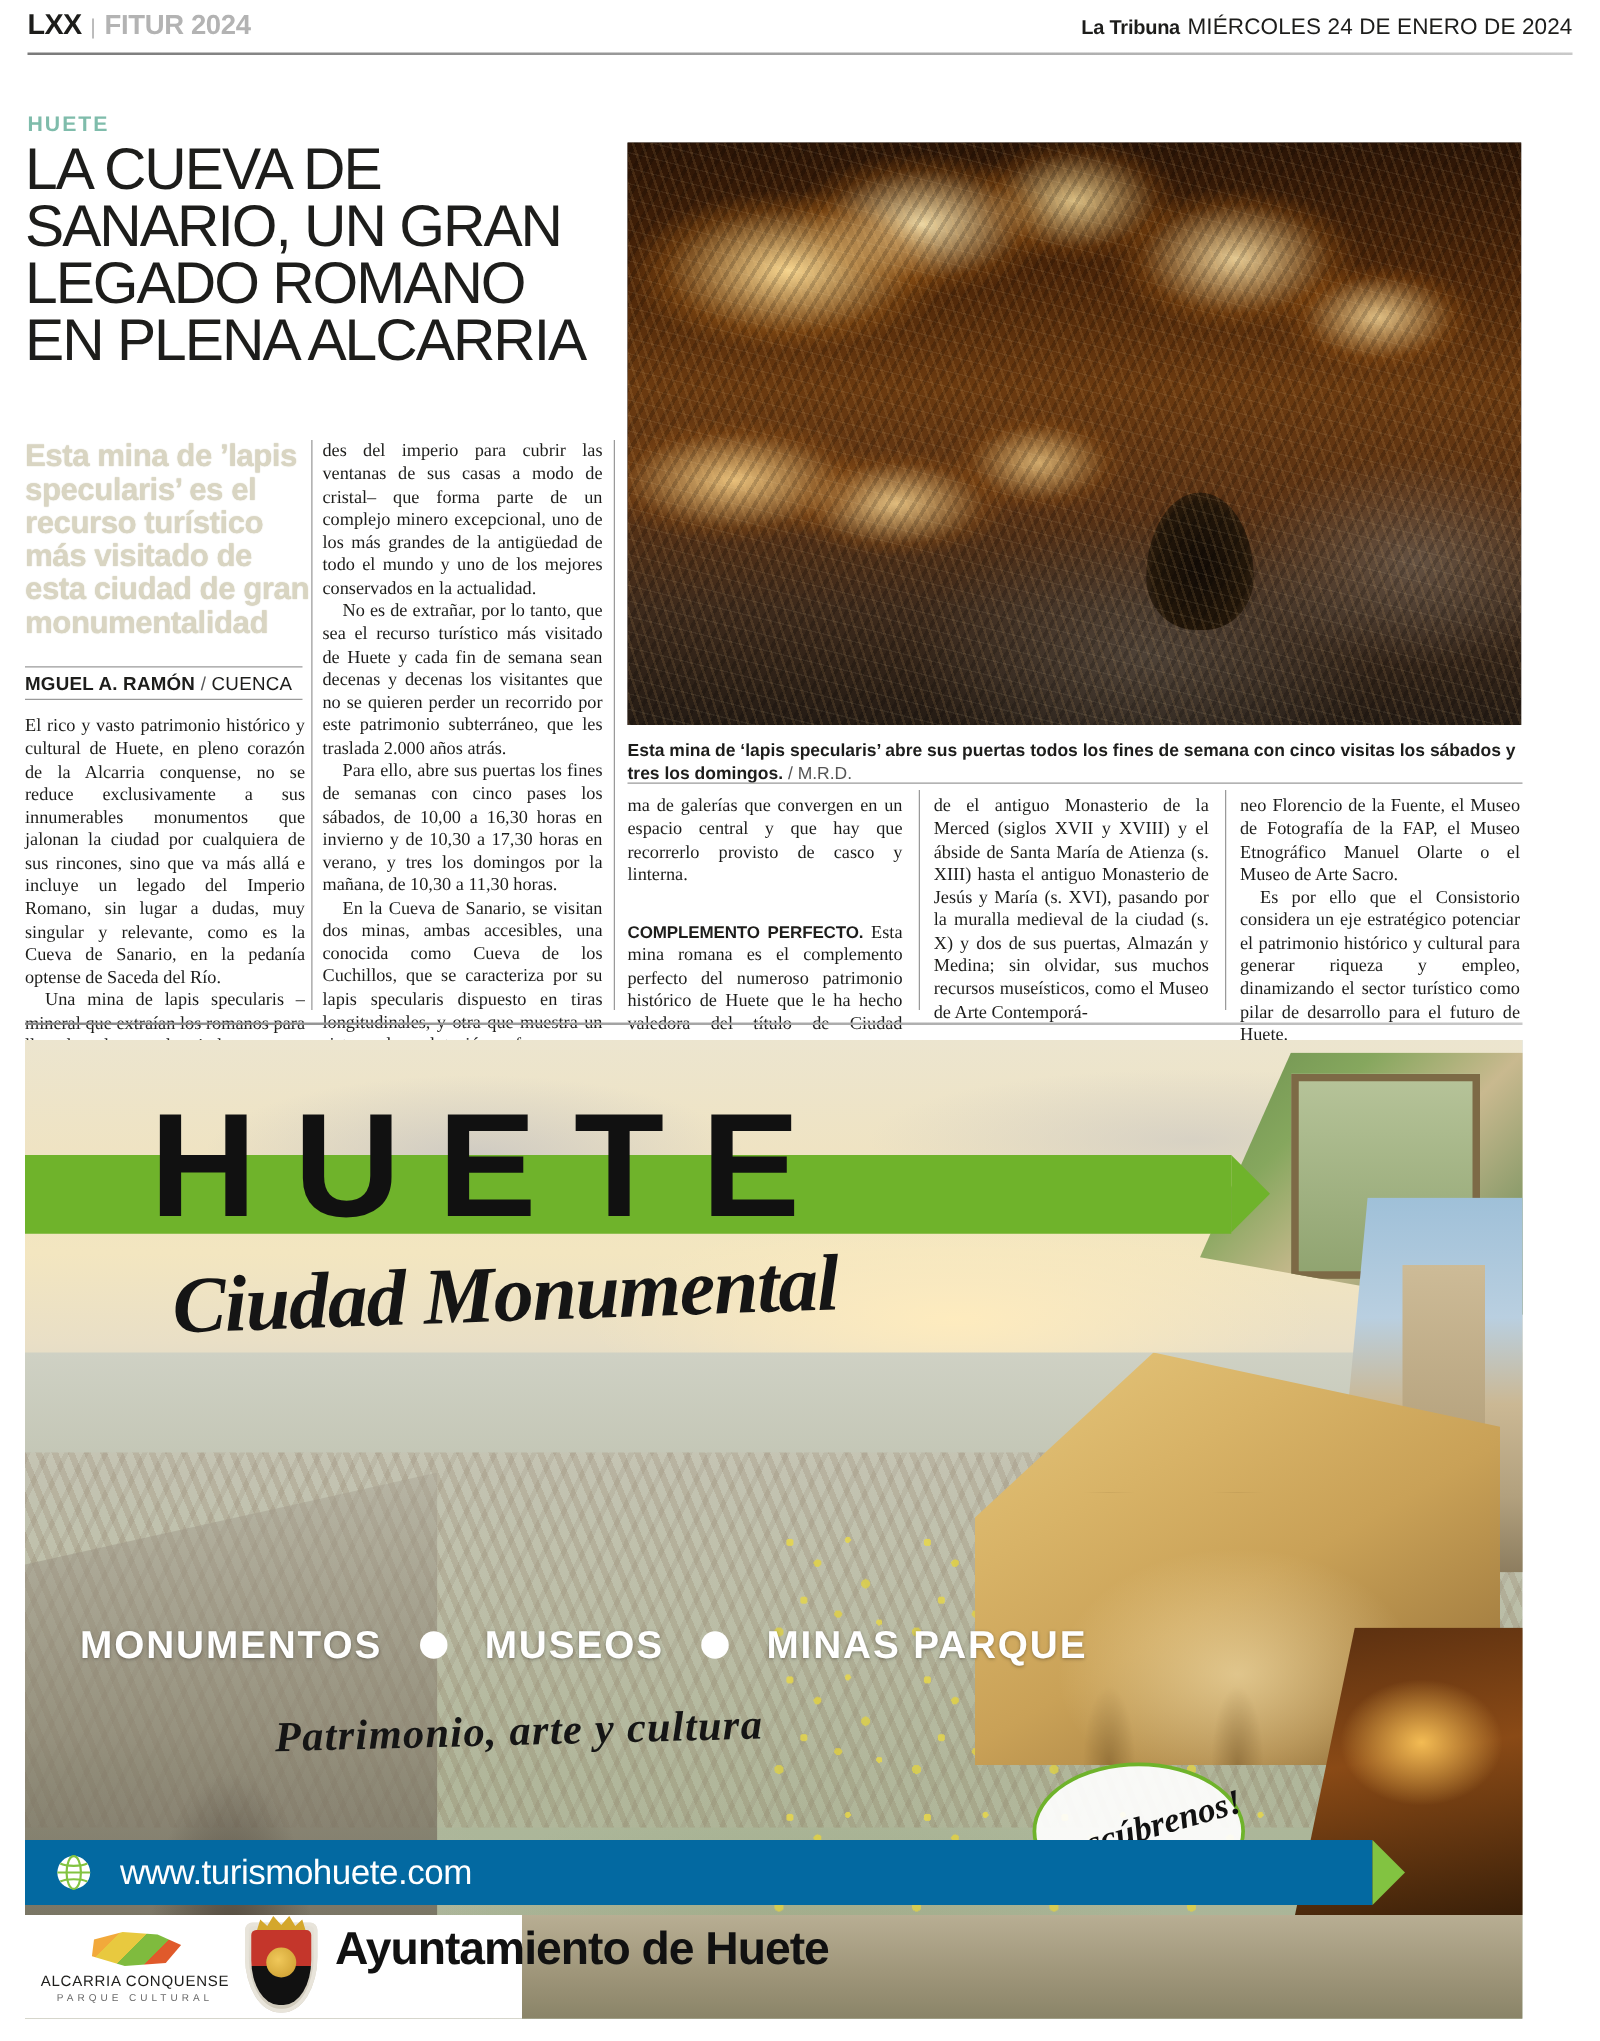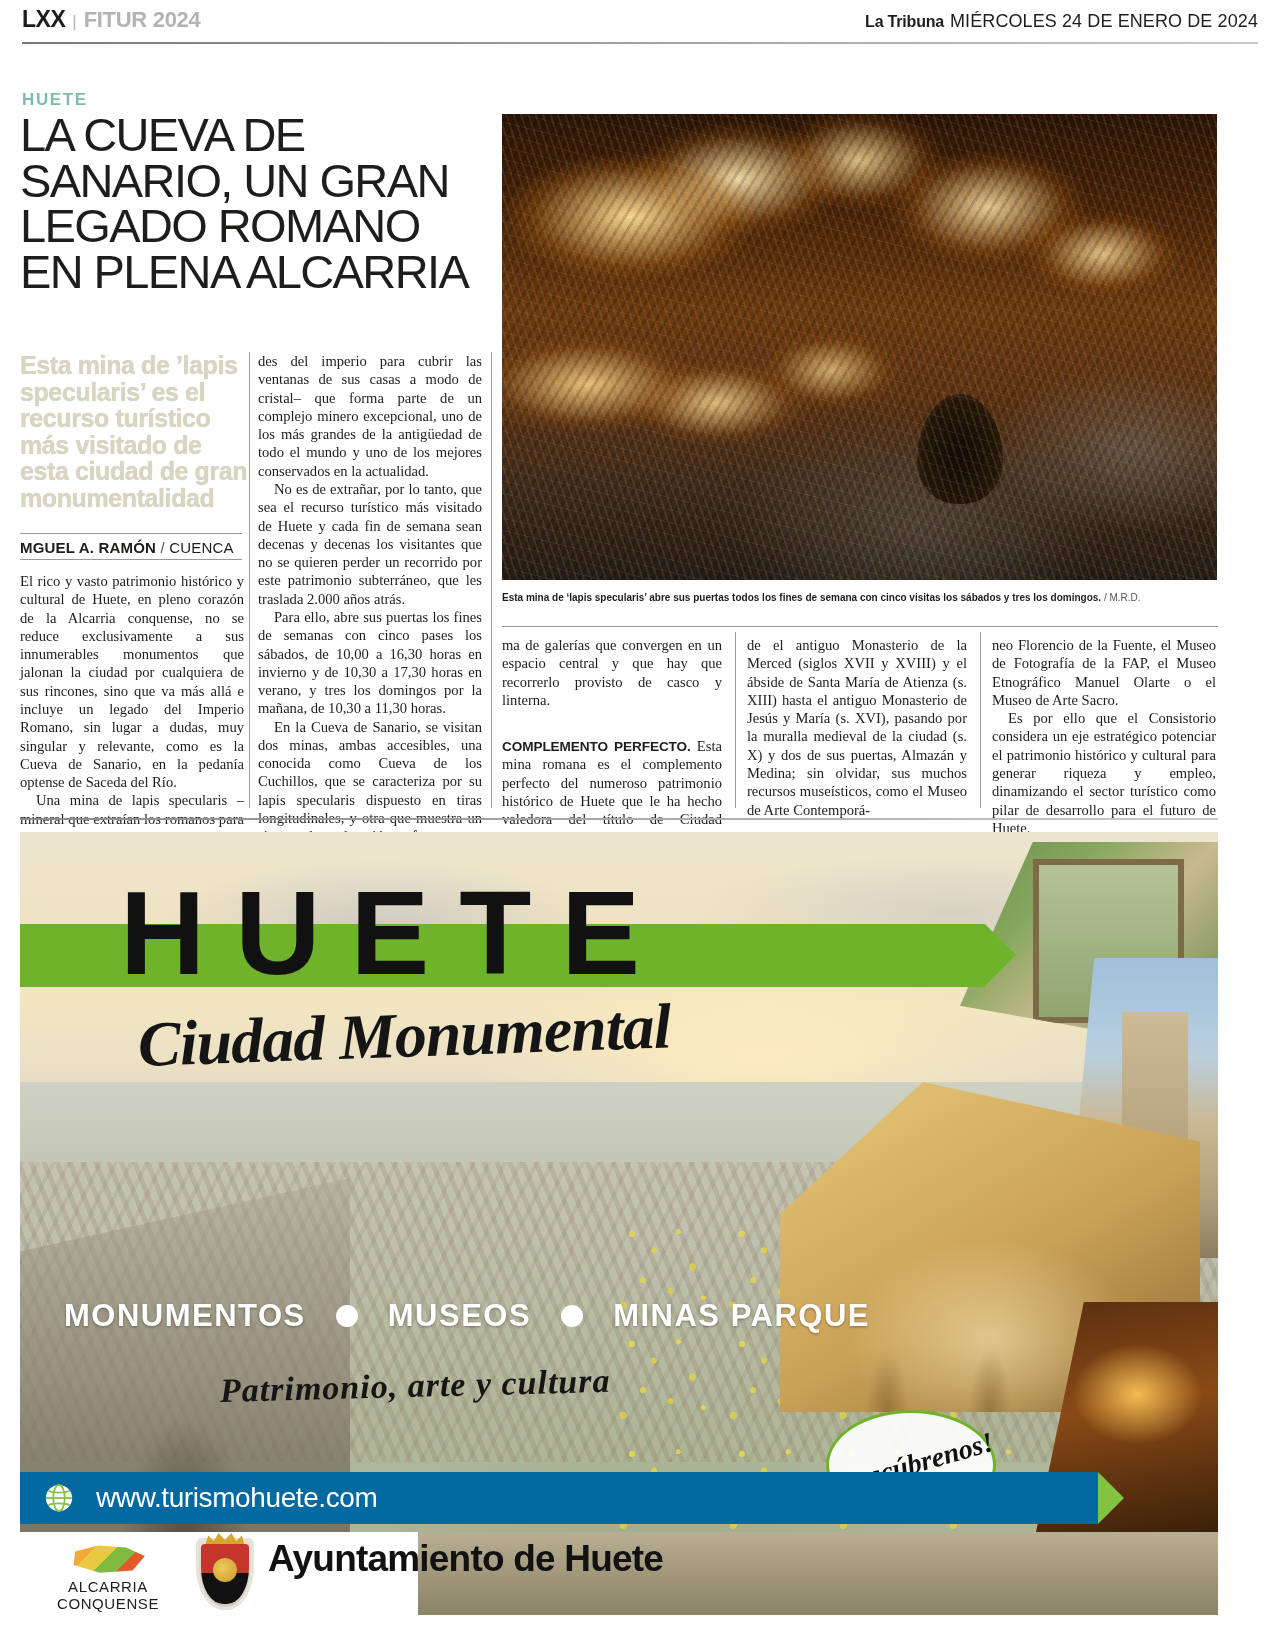--- a/index.html
+++ b/index.html
@@ -115,21 +115,21 @@
     position:absolute; inset:0;
     background-image:
       repeating-linear-gradient(72deg, rgba(255,200,120,.10) 0 2px, transparent 2px 7px),
       repeating-linear-gradient(-58deg, rgba(0,0,0,.16) 0 3px, transparent 3px 9px),
       repeating-linear-gradient(14deg, rgba(255,235,190,.07) 0 1px, transparent 1px 12px);
   }
 
   .caption {
     position: absolute; left: 502px; top: 592px; width: 716px;
     font-family: "Liberation Sans", sans-serif;
-    font-size: 10px; line-height: 1.25; color:#1d1d1b; font-weight: 700;
+    font-size: 14px; line-height: 1.25; color:#1d1d1b; font-weight: 700;
   }
   .caption .credit { font-weight: 400; color:#555; }
 
   
   .lower-rule {
     position:absolute; left: 502px; top: 626px; width: 716px; height:1px; background:#9a9a9a;
   }
   #col3 { left: 502px; top: 636px; width: 220px; }
   #col4 { left: 747px; top: 636px; width: 220px; }
   #col5 { left: 992px; top: 636px; width: 224px; }
@@ -310,21 +310,21 @@
   }
   .logo-alcarria {
     position:absolute; left: 8px; top: 712px; width: 160px; text-align:center;
   }
   .la-map {
     width: 82px; height: 30px; margin: 0 auto 4px;
     background:
       linear-gradient(135deg,#f2a93b 0 28%, #e8c93f 28% 48%, #7fbb3e 48% 68%, #e05a2b 68% 86%, #c2352a 86% 100%);
     clip-path: polygon(10% 25%, 38% 5%, 72% 12%, 95% 40%, 80% 88%, 40% 96%, 8% 70%);
   }
-  .la-name { font-size: 15px; font-weight: 400; letter-spacing: 0.6px; color:#1d1d1b; }
+  .la-name { font-size: 12px; font-weight: 400; letter-spacing: 0.6px; color:#1d1d1b; }
   .la-sub { font-size: 8px; letter-spacing: 3.2px; color:#6b6b6b; margin-top:2px; }
 
   .logo-ayto {
     position:absolute; left: 176px; top: 706px;
     display:flex; gap: 14px;
   }
   .shield {
     width: 58px; height: 72px; position:relative;
     background: linear-gradient(180deg,#e6e2d8,#cfc9ba);
     border-radius: 6px 6px 48% 48% / 6px 6px 62% 62%;

